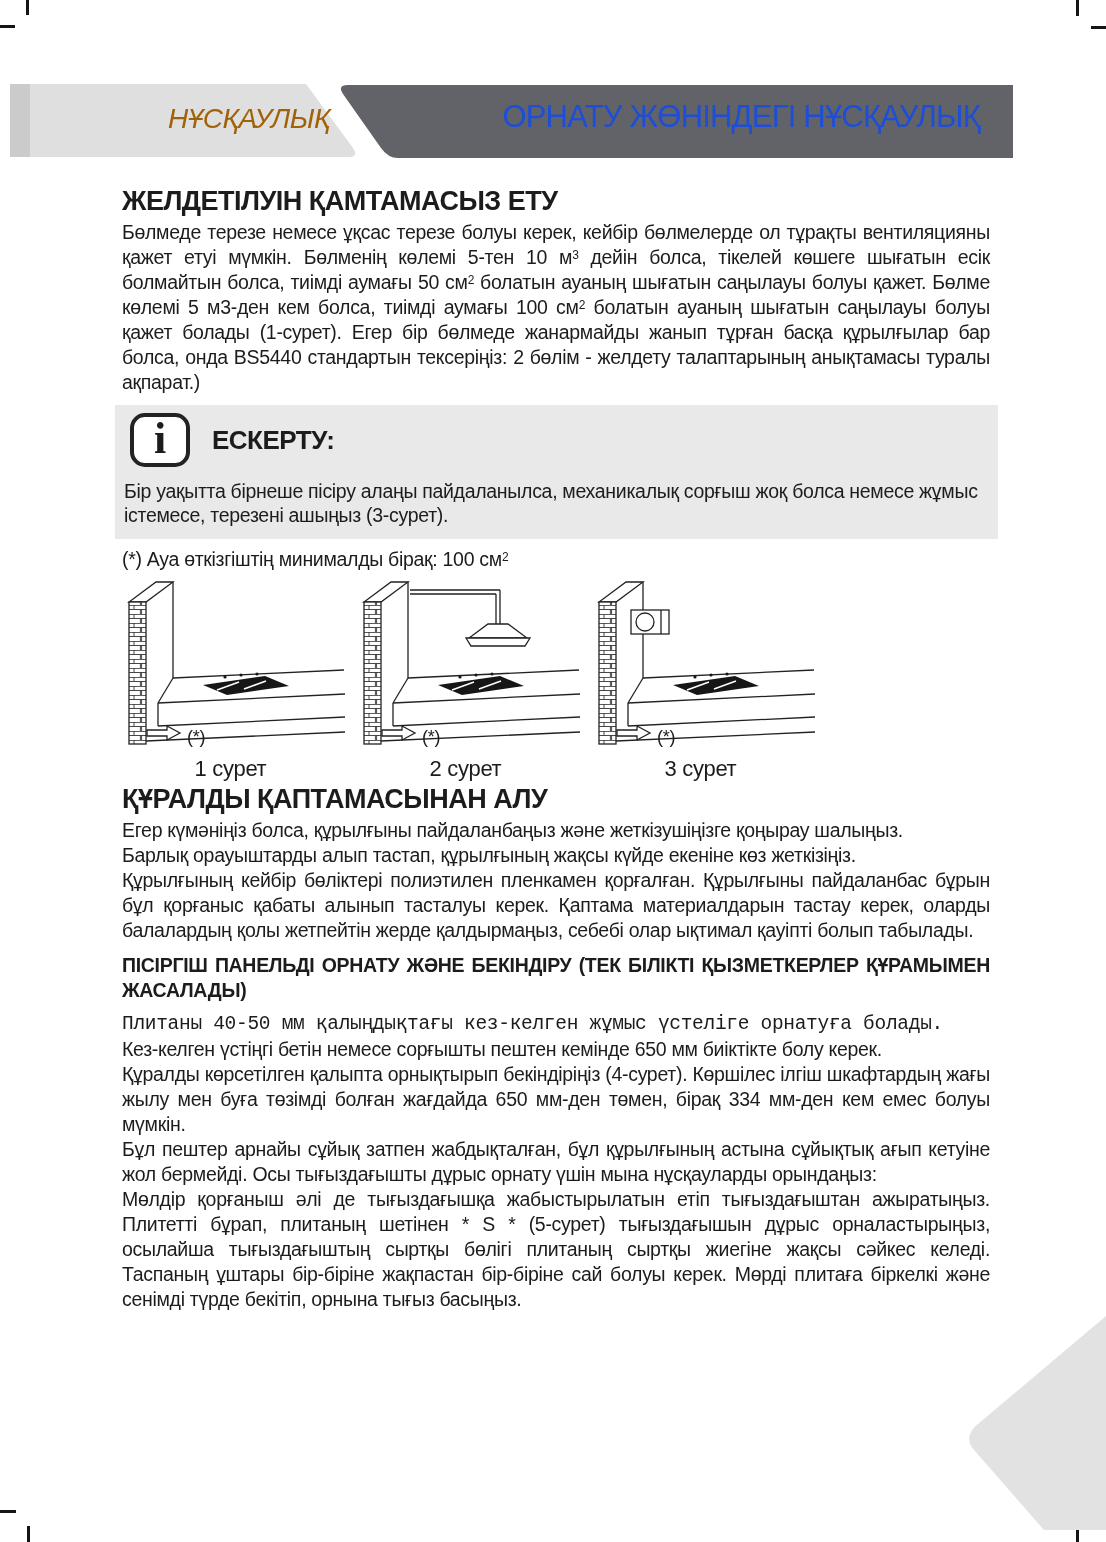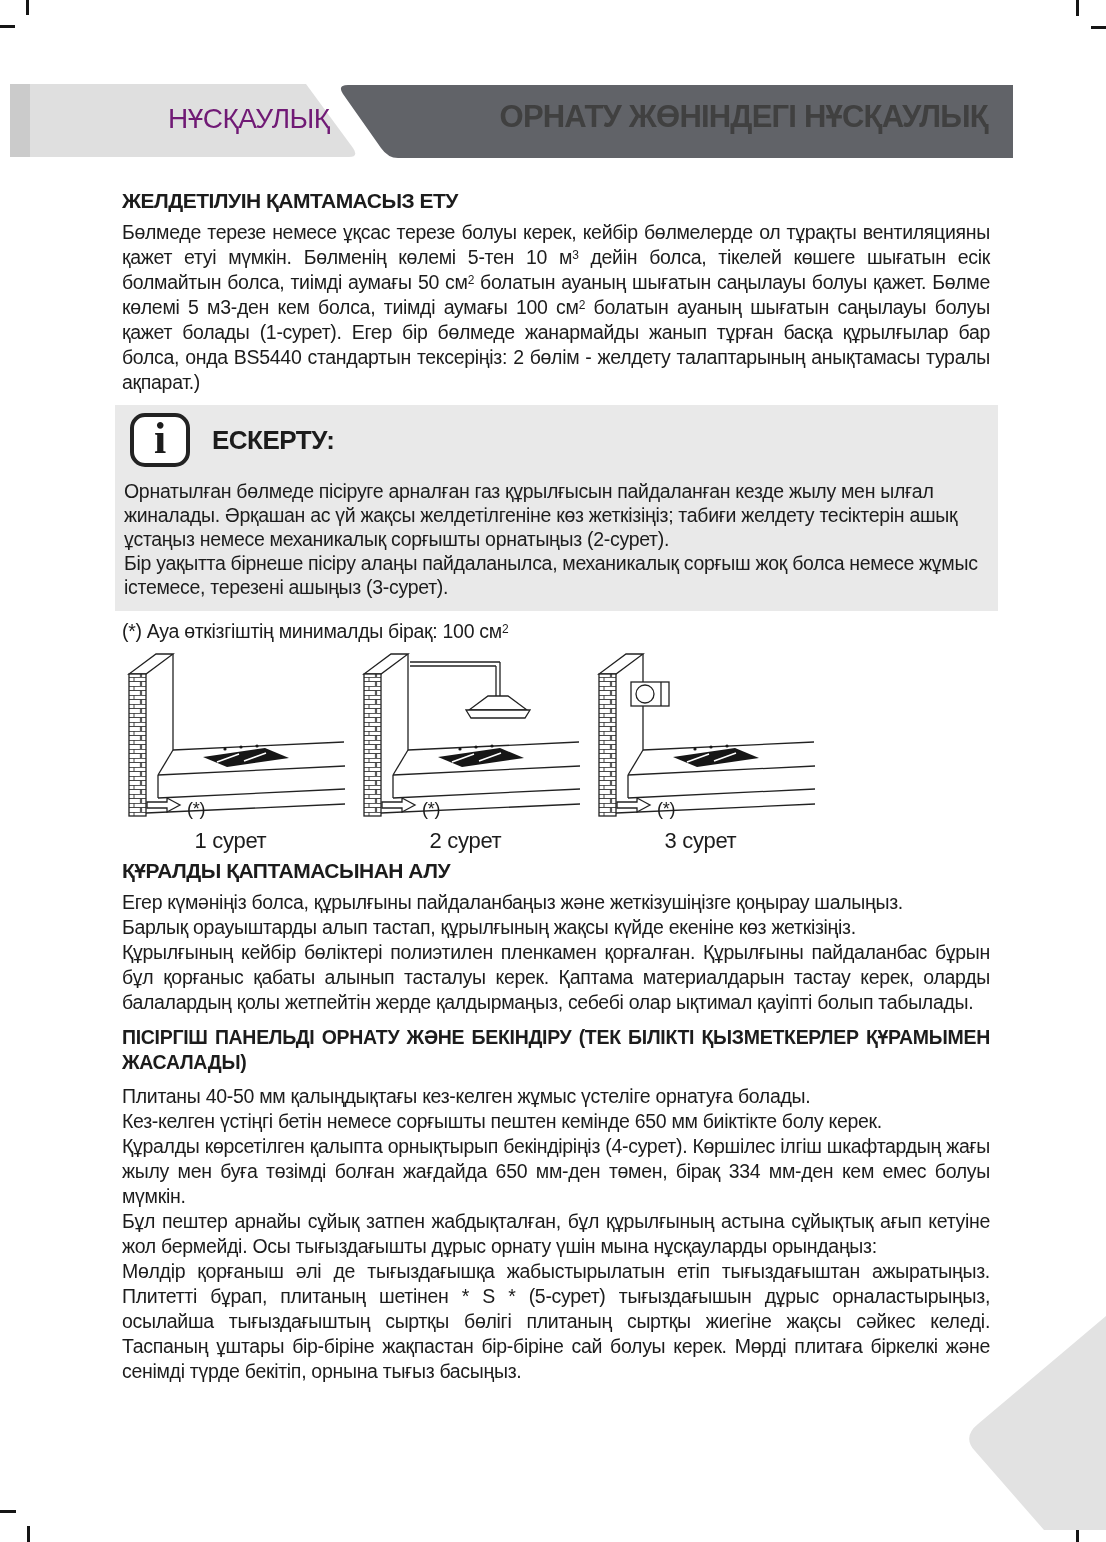--- a/index.html
+++ b/index.html
@@ -7,35 +7,35 @@
     position:relative; width:1106px; height:1542px; overflow:hidden;
     background:#ffffff; color:#1c1c1c;
     font-family:"Liberation Sans", sans-serif;
   }
   
   .mark{position:absolute;background:#151515;}
   
   .hdr-svg{position:absolute;left:0;top:80px;}
   .hdr-left-label{
     position:absolute;left:168px;top:103px;width:200px;
-    font-size:28px;letter-spacing:-0.5px;color:#701a75;
+    font-size:28px;letter-spacing:-0.5px;color:#a16207;font-style:italic;
   }
   .hdr-right-label{
-    position:absolute;right:118px;top:99px;
-    font-size:31px;letter-spacing:-0.8px;color:#404040;font-weight:bold;
+    position:absolute;right:126px;top:99px;
+    font-size:31px;letter-spacing:-0.8px;color:#1d4ed8;
   }
   
   .col{
     position:absolute;left:122px;top:186px;width:868px;
     font-size:19.5px;line-height:25px;letter-spacing:-0.3px;
   }
   .col p{margin:0;}
   .just{text-align:justify;}
   h2{
-    font-size:21px;line-height:30px;margin:0 0 4px 0;
+    font-size:27px;line-height:30px;margin:0 0 4px 0;
     letter-spacing:-0.5px;font-weight:bold;
   }
   sup{font-size:12px;line-height:0;position:relative;top:-0.45em;vertical-align:baseline;}
   
   .note-box{
     background:#e9e9e9;
     margin:10px -8px 8px -7px;
     padding:6px 12px 12px 9px;
   }
   .note-head{display:flex;align-items:center;gap:22px;margin:2px 0 12px 6px;}
@@ -50,21 +50,21 @@
   .note-title{font-size:26px;font-weight:bold;letter-spacing:-0.5px;}
   .note-box p{line-height:24px;}
   
   .figs{display:flex;margin:6px 0 0 -9px;}
   .figure{width:235px;}
   .fig-caption{
     text-align:center;font-size:22px;letter-spacing:-0.3px;margin-top:0px;
   }
   
   .subhead{font-weight:bold;margin-top:10px !important;}
-  .gap-s{margin-top:9px !important;}
+  .gap-s{margin-top:9px !important;font-family:Liberation Mono, monospace;}
   .gap-t{margin-top:3px !important;}
   
   .chevron-svg{position:absolute;right:0;bottom:0;}
 </style>
 </head>
 <body>
 
 <div class="page">
 
   <div class="mark" style="left:26px;top:0;width:3px;height:15px;"></div>
@@ -89,21 +89,20 @@
     <h2>ЖЕЛДЕТІЛУІН ҚАМТАМАСЫЗ ЕТУ</h2>
     <p class="just"><span>Бөлмеде терезе немесе ұқсас терезе болуы керек, кейбір бөлмелерде ол тұрақты вентиляцияны қажет етуі мүмкін. Бөлменің көлемі 5-тен 10 м</span><sup>3</sup><span> дейін болса, тікелей көшеге шығатын есік болмайтын болса, тиімді аумағы 50 см</span><sup>2</sup><span> болатын ауаның шығатын саңылауы болуы қажет. Бөлме көлемі 5 м3-ден кем болса, тиімді аумағы 100 см</span><sup>2</sup><span> болатын ауаның шығатын саңылауы болуы қажет болады (1-сурет). Егер бір бөлмеде жанармайды жанып тұрған басқа құрылғылар бар болса, онда BS5440 стандартын тексеріңіз: 2 бөлім - желдету талаптарының анықтамасы туралы ақпарат.)</span></p>
 
     <div class="note-box">
       <div class="note-head">
         <div class="note-icon">
             <span>i</span>
           </div>
         <div class="note-title">ЕСКЕРТУ:</div>
       </div>
-      <p>Орнатылған бөлмеде пісіруге арналған газ құрылғысын пайдаланған кезде жылу мен ылғал жиналады. Әрқашан ас үй жақсы желдетілгеніне көз жеткізіңіз; табиғи желдету тесіктерін ашық ұстаңыз немесе механикалық сорғышты орнатыңыз (2-сурет).</p>
       <p>Бір уақытта бірнеше пісіру алаңы пайдаланылса, механикалық сорғыш жоқ болса немесе жұмыс істемесе, терезені ашыңыз (3-сурет).</p>
     </div>
 
     <p><span>(*) Ауа өткізгіштің минималды бірақ: 100 см</span><sup>2</sup></p>
 
     <div class="figs">
 
       <div class="figure">
         <svg width="235" height="172" viewBox="0 0 235 172">
           <defs>

